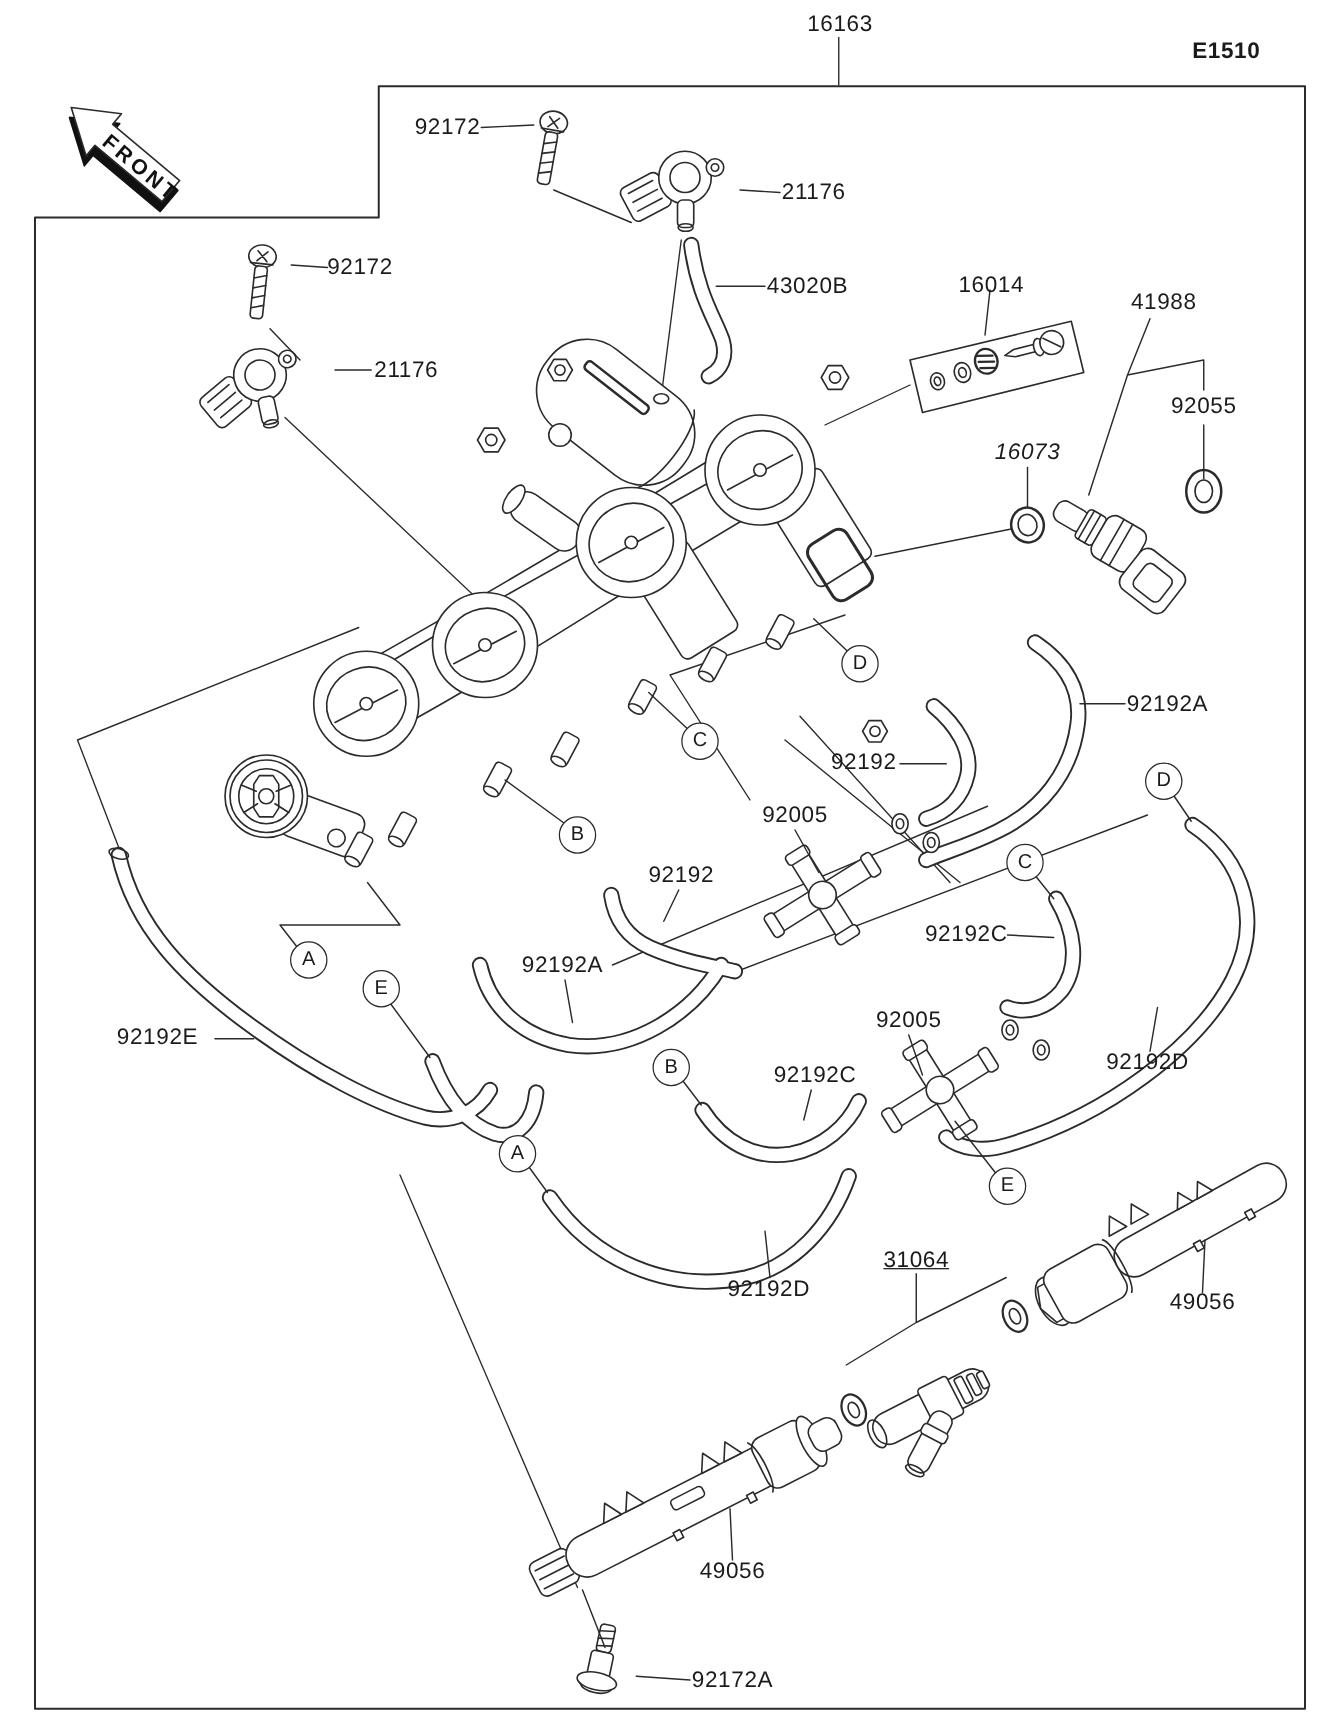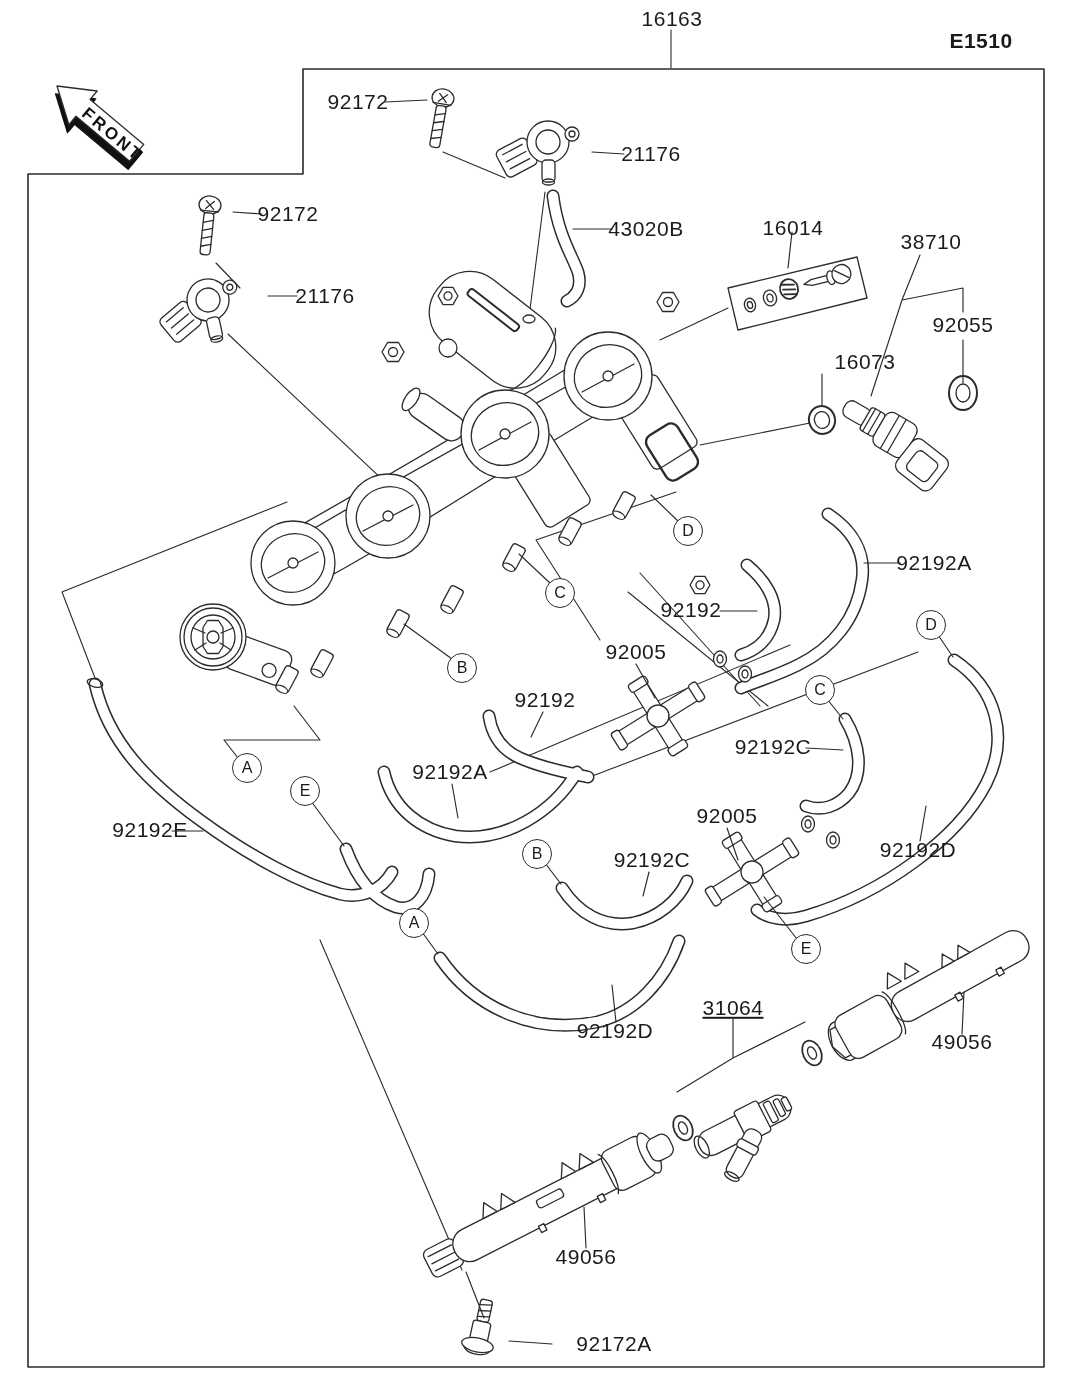--- a/index.html
+++ b/index.html
@@ -4,21 +4,21 @@
 <style>
   html,body{margin:0;padding:0;background:#ffffff;}
   #stage{
     position:relative;width:1067px;height:1378px;background:#ffffff;overflow:hidden;
     font-family:"Liberation Sans", sans-serif;
   }
   #artwork{position:absolute;left:0;top:0;}
   .plabel{
     position:absolute;transform:translate(-50%,-55%);
     font-family:"Liberation Sans", sans-serif;
-    font-size:21px;color:#1b1b1b;letter-spacing:0.5px;white-space:nowrap;
+    font-size:18px;color:#1b1b1b;letter-spacing:0.5px;white-space:nowrap;
     font-stretch:condensed;
   }
   .cmarker{
     position:absolute;width:28px;height:28px;transform:translate(-50%,-50%);
     border:1.7px solid #2b2b2b;border-radius:50%;background:#ffffff;
     display:flex;align-items:center;justify-content:center;
     font-family:"Liberation Sans", sans-serif;
     font-size:16px;color:#1b1b1b;
   }
   svg *{vector-effect:non-scaling-stroke;}
@@ -368,39 +368,39 @@
 </svg>
 
 <div id="labels-layer">
       <div class="plabel" style="left: 672px; top: 20px;">16163</div>
       <div class="plabel" style="left: 981px; top: 42px; font-weight: bold;">E1510</div>
       <div class="plabel" style="left: 358px; top: 103px;">92172</div>
       <div class="plabel" style="left: 651px; top: 155px;">21176</div>
       <div class="plabel" style="left: 288px; top: 215px;">92172</div>
       <div class="plabel" style="left: 646px; top: 230px;">43020B</div>
       <div class="plabel" style="left: 793px; top: 229px;">16014</div>
-      <div class="plabel" style="left: 931px; top: 243px;">38710</div>
+      <div class="plabel" style="left: 931px; top: 243px;">41988</div>
       <div class="plabel" style="left: 325px; top: 297px;">21176</div>
       <div class="plabel" style="left: 963px; top: 326px; text-align: center;">92055</div>
-      <div class="plabel" style="left: 865px; top: 363px;">16073</div>
+      <div class="plabel" style="left: 822px; top: 363px; font-style: italic;">16073</div>
       <div class="plabel" style="left: 934px; top: 564px;">92192A</div>
       <div class="plabel" style="left: 691px; top: 611px;">92192</div>
       <div class="plabel" style="left: 636px; top: 653px;">92005</div>
       <div class="plabel" style="left: 545px; top: 701px;">92192</div>
       <div class="plabel" style="left: 450px; top: 773px;">92192A</div>
       <div class="plabel" style="left: 773px; top: 748px;">92192C</div>
       <div class="plabel" style="left: 727px; top: 817px;">92005</div>
-      <div class="plabel" style="left: 150px; top: 831px;">92192E</div>
+      <div class="plabel" style="left: 126px; top: 831px;">92192E</div>
       <div class="plabel" style="left: 652px; top: 861px;">92192C</div>
       <div class="plabel" style="left: 918px; top: 851px;">92192D</div>
       <div class="plabel" style="left: 615px; top: 1032px;">92192D</div>
       <div class="plabel" style="left: 733px; top: 1009px; text-decoration: underline;">31064</div>
       <div class="plabel" style="left: 962px; top: 1043px;">49056</div>
       <div class="plabel" style="left: 586px; top: 1258px;">49056</div>
-      <div class="plabel" style="left: 614px; top: 1345px;">92172A</div>
+      <div class="plabel" style="left: 586px; top: 1345px;">92172A</div>
     </div>
 <div id="markers-layer">
       <div class="cmarker" style="left: 688px; top: 531px;">D</div>
       <div class="cmarker" style="left: 560px; top: 593px;">C</div>
       <div class="cmarker" style="left: 462px; top: 668px;">B</div>
       <div class="cmarker" style="left: 931px; top: 625px;">D</div>
       <div class="cmarker" style="left: 820px; top: 690px;">C</div>
       <div class="cmarker" style="left: 247px; top: 768px;">A</div>
       <div class="cmarker" style="left: 305px; top: 791px;">E</div>
       <div class="cmarker" style="left: 537px; top: 854px;">B</div>

